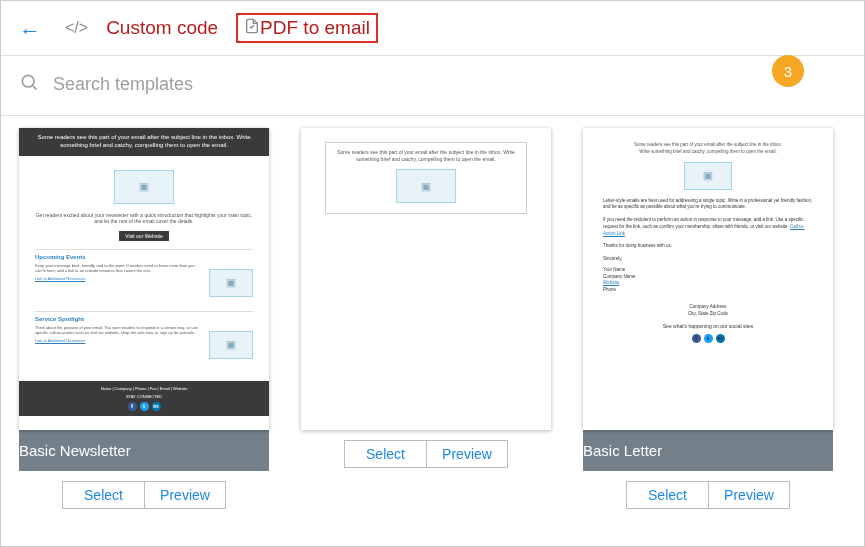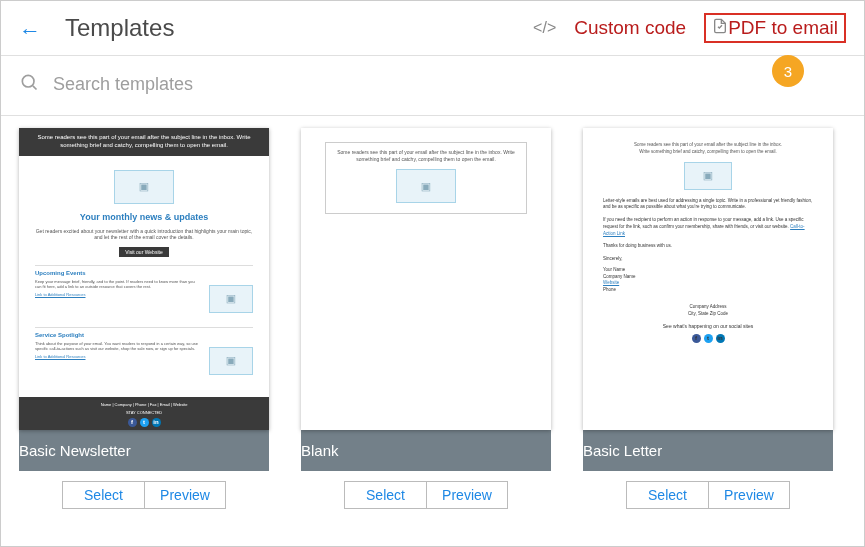--- a/index.html
+++ b/index.html
@@ -66,21 +66,20 @@
   .letter-social-row{text-align:center;margin-top:6px;}
   .letter-sicons{display:flex;justify-content:center;gap:3px;margin-top:3px;}
   
   .ph-icon{font-size:11px;}
 </style>
 </head>
 <body>
 
 <div class="header">
   <span class="back-arrow">←</span>
-  <div class="page-title">Templates</div>
   <div class="header-actions">
     <span class="action-icon">&lt;/&gt;</span>
     <a class="action-link">Custom code</a>
     <div class="pdf-link-box">
       <span class="action-icon">
         <svg width="16" height="16" viewBox="0 0 24 24" fill="none" stroke="#888" stroke-width="2">
             <path d="M14 2H6a2 2 0 0 0-2 2v16a2 2 0 0 0 2 2h12a2 2 0 0 0 2-2V8z"></path>
             <polyline points="14 2 14 8 20 8"></polyline>
             <path d="M9 13l2 2 4-4" stroke="#888"></path>
           </svg>
@@ -109,21 +108,20 @@
 <div class="cards-row">
 
   <div class="card-col">
     <div class="thumb">
       <div class="nl">
         <div class="nl-top">Some readers see this part of your email after the subject line in the inbox. Write something brief and catchy, compelling them to open the email.</div>
         <div class="nl-body">
           <div class="nl-placeholder">
               <span class="ph-icon">▣</span>
             </div>
-          <div class="nl-title">Your monthly news &amp; updates</div>
           <div class="nl-intro">Get readers excited about your newsletter with a quick introduction that highlights your main topic, and let the rest of the email cover the details.</div>
           <div class="nl-btn">Visit our Website</div>
           <hr class="nl-hr">
           <div class="nl-sec-title">Upcoming Events</div>
           <div class="nl-sec">
             <div class="nl-sec-text">
               <span>Keep your message brief, friendly, and to the point. If readers need to know more than you can fit here, add a link to an outside resource that covers the rest.</span><br>
               <span class="nl-link">Link to Additional Resources</span>
             </div>
             <div class="nl-placeholder nl-ph-sm">
@@ -164,21 +162,20 @@
     <div class="thumb">
       <div class="blank-t">
         <div class="blank-box">
           <div class="blank-text">Some readers see this part of your email after the subject line in the inbox. Write something brief and catchy, compelling them to open the email.</div>
           <div class="blank-ph">
               <span class="ph-icon">▣</span>
             </div>
         </div>
       </div>
     </div>
-    <div class="label-bar">Blank</div>
     <div class="btn-row">
       <div class="btn">Select</div>
       <div class="btn">Preview</div>
     </div>
   </div>
 
   <div class="card-col">
     <div class="thumb">
       <div class="letter-t">
         <div class="letter-top">

